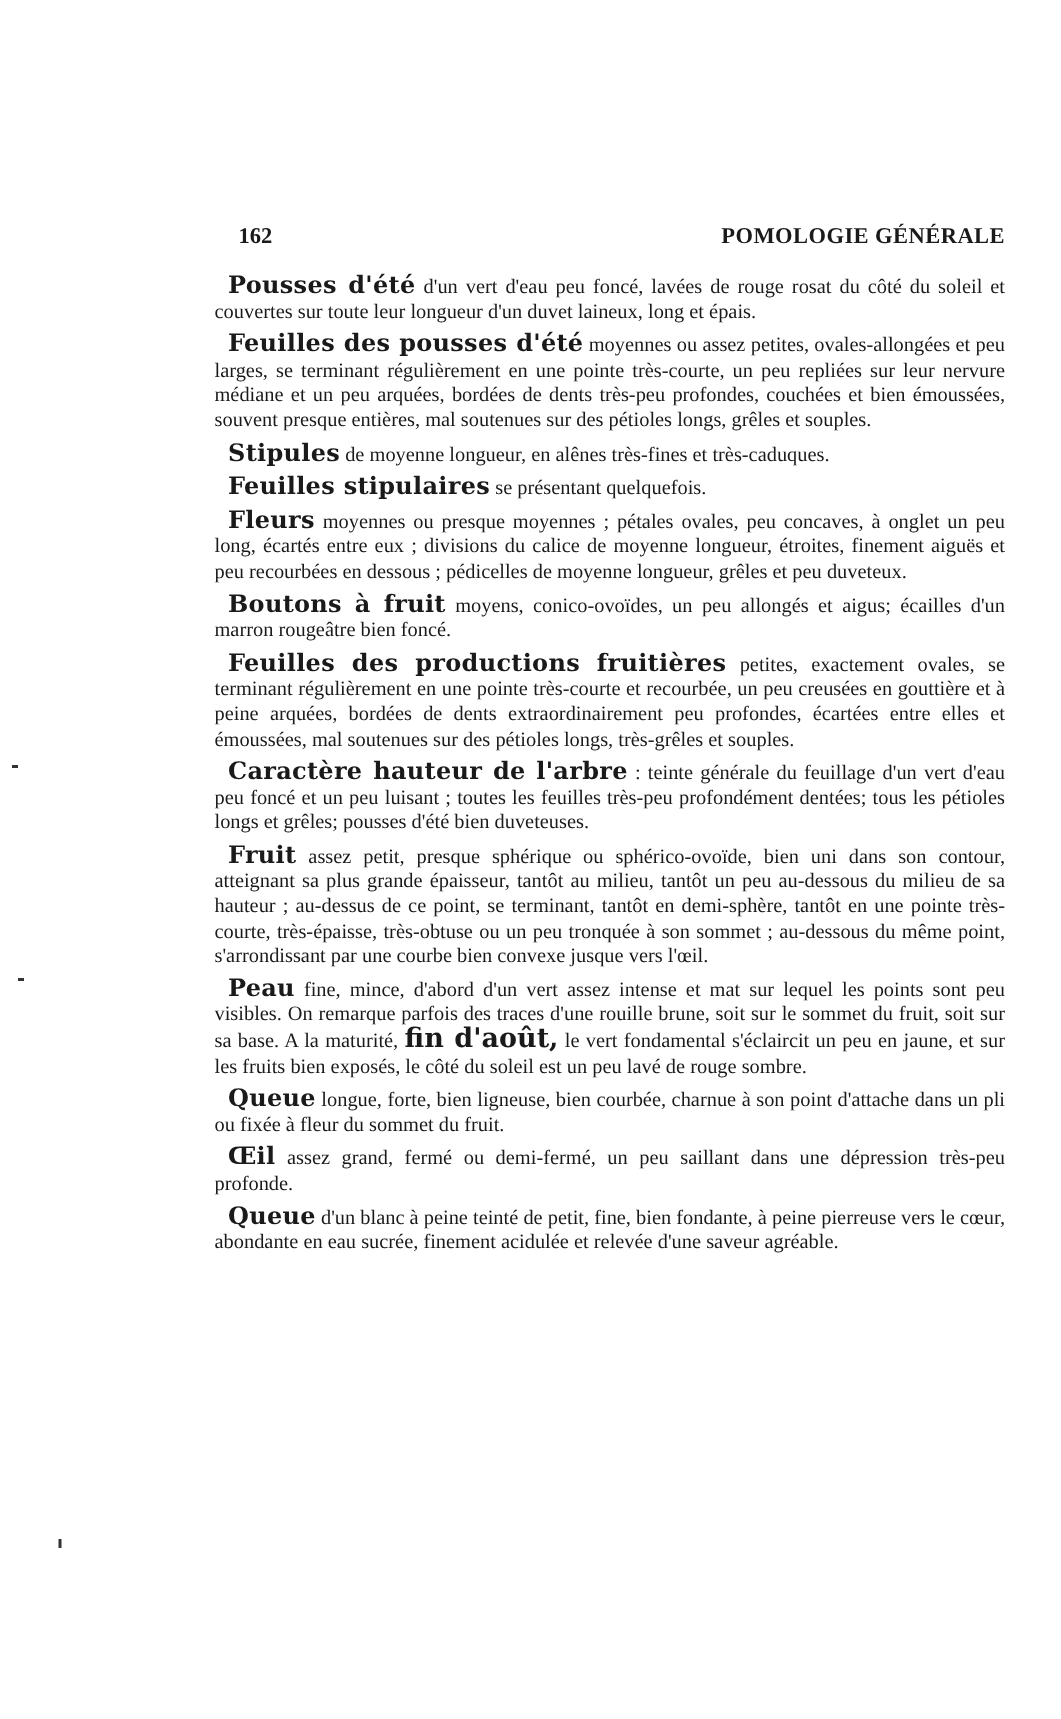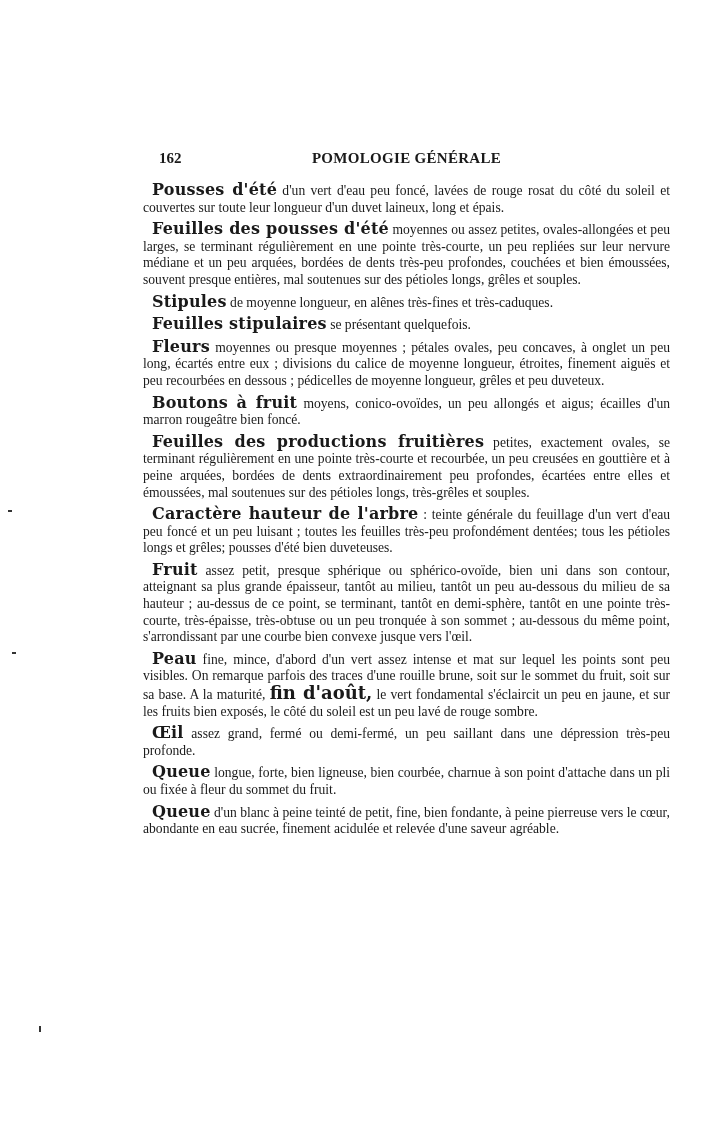--- a/index.html
+++ b/index.html
@@ -30,21 +30,21 @@
       font-family: "Liberation Serif", serif;
       font-weight: bold;
       font-size: 15px;
       margin-left: 16px;
     }
     .running-head {
       position: absolute;
       left: 0;
       right: 0;
       top: 0;
-      text-align: center;
+      text-align: right;
       font-family: "Liberation Serif", serif;
       font-weight: bold;
       font-size: 15px;
       letter-spacing: 0.3px;
     }
     .para {
       font-family: "Liberation Serif", serif;
       font-size: 13.6px;
       line-height: 16.6px;
       text-align: justify;
@@ -115,23 +115,23 @@
 
   <p class="para">
     <span class="term">Fruit</span><span> assez petit, presque sphérique ou sphérico-ovoïde, bien uni dans son contour, atteignant sa plus grande épaisseur, tantôt au milieu, tantôt un peu au-dessous du milieu de sa hauteur ; au-dessus de ce point, se terminant, tantôt en demi-sphère, tantôt en une pointe très-courte, très-épaisse, très-obtuse ou un peu tronquée à son sommet ; au-dessous du même point, s'arrondissant par une courbe bien convexe jusque vers l'œil.</span>
   </p>
 
   <p class="para">
     <span class="term">Peau</span><span> fine, mince, d'abord d'un vert assez intense et mat sur lequel les points sont peu visibles. On remarque parfois des traces d'une rouille brune, soit sur le sommet du fruit, soit sur sa base. A la maturité, </span><span class="emph">fin d'août,</span><span> le vert fondamental s'éclaircit un peu en jaune, et sur les fruits bien exposés, le côté du soleil est un peu lavé de rouge sombre.</span>
   </p>
 
   <p class="para">
-    <span class="term">Œil</span><span> assez grand, fermé ou demi-fermé, un peu saillant dans une dépression très-peu profonde.</span>
+    <span class="term">Queue</span><span> longue, forte, bien ligneuse, bien courbée, charnue à son point d'attache dans un pli ou fixée à fleur du sommet du fruit.</span>
   </p>
 
   <p class="para">
-    <span class="term">Queue</span><span> longue, forte, bien ligneuse, bien courbée, charnue à son point d'attache dans un pli ou fixée à fleur du sommet du fruit.</span>
+    <span class="term">Œil</span><span> assez grand, fermé ou demi-fermé, un peu saillant dans une dépression très-peu profonde.</span>
   </p>
 
   <p class="para">
     <span class="term">Queue</span><span> d'un blanc à peine teinté de petit, fine, bien fondante, à peine pierreuse vers le cœur, abondante en eau sucrée, finement acidulée et relevée d'une saveur agréable.</span>
   </p>
 </div>
 
 </body></html>

